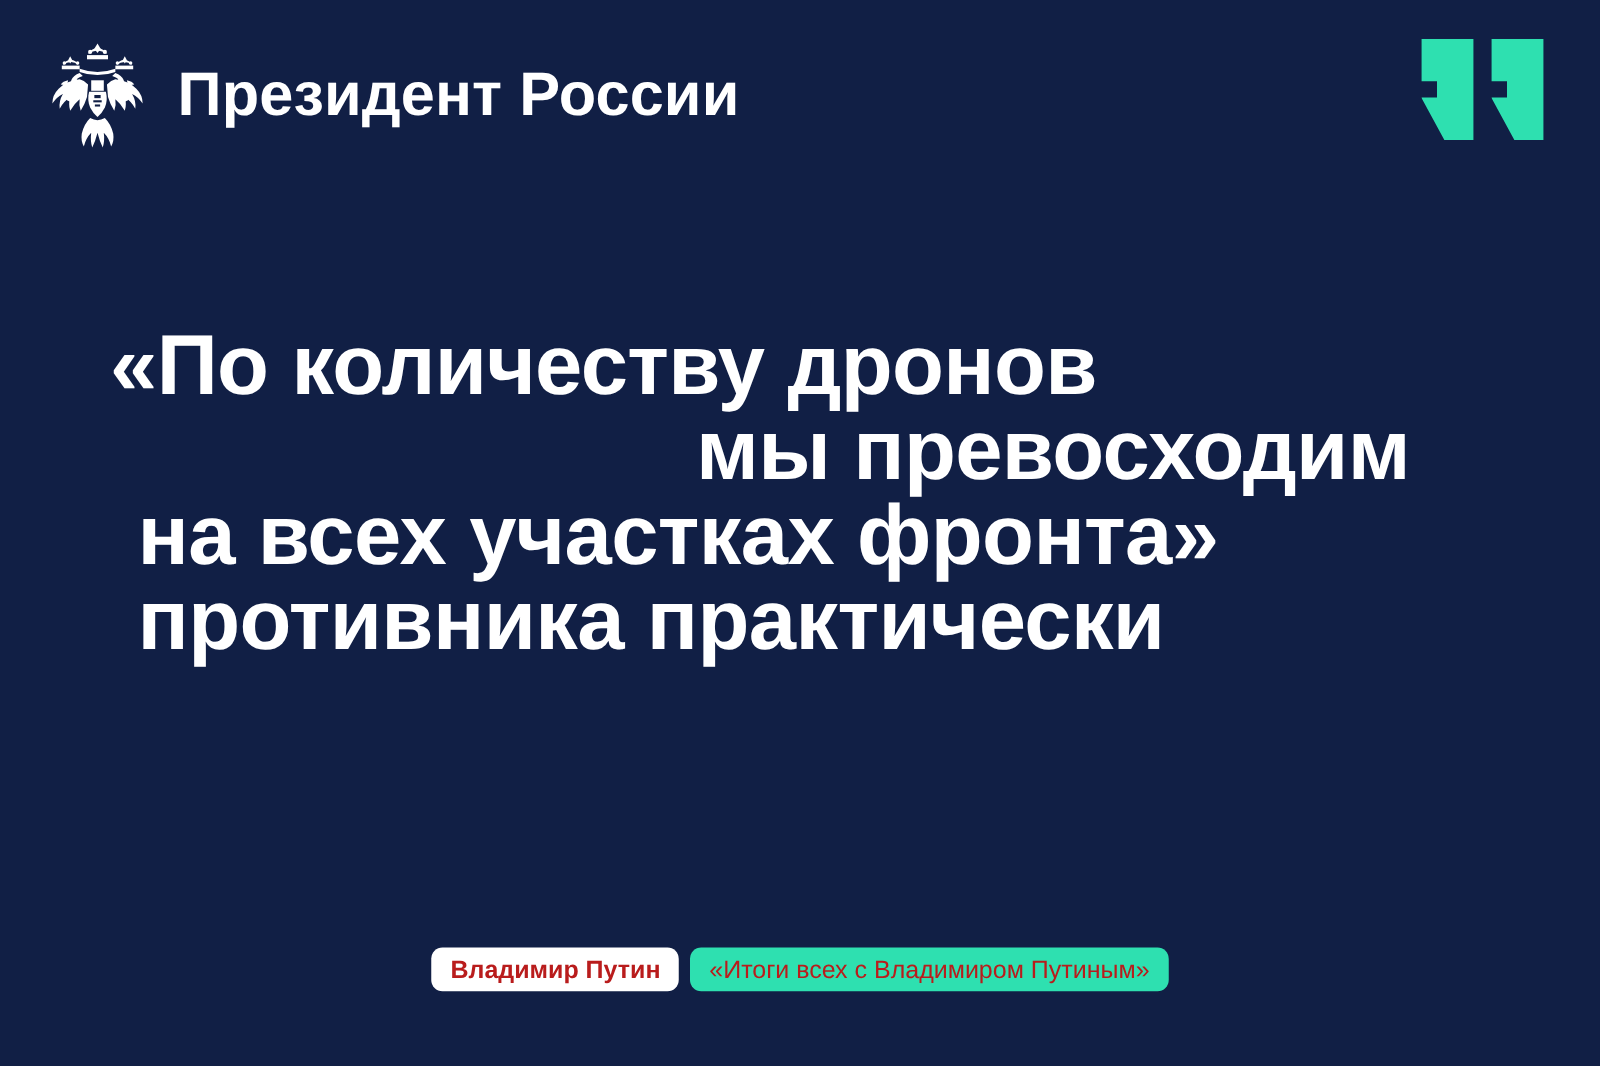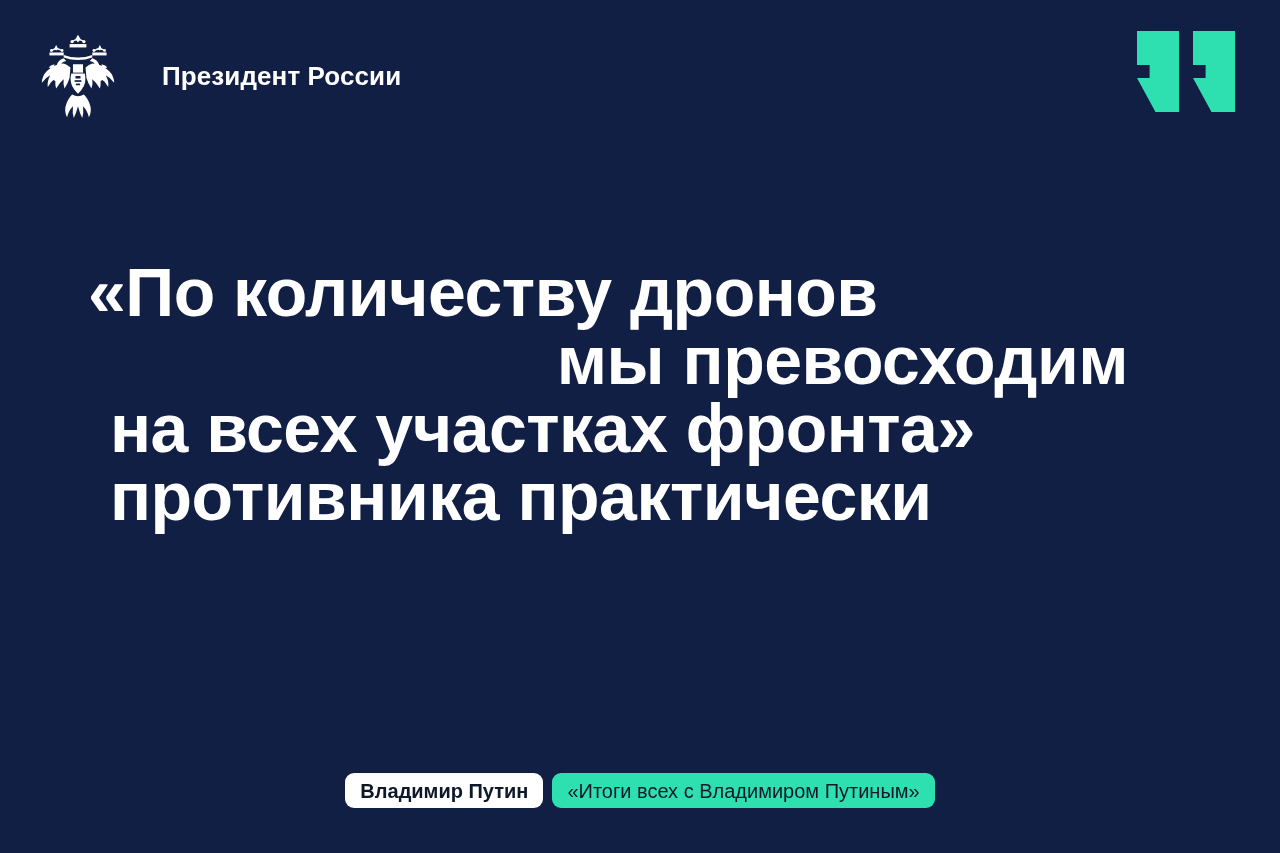--- a/index.html
+++ b/index.html
@@ -38,26 +38,25 @@
 
   .emblem {
     width:84px;
     height:88px;
     flex:0 0 auto;
     display:block;
   }
 
   .brand-title {
     color:#ffffff;
-    font-size:26px;
+    font-size:49px;
     font-weight:bold;
     letter-spacing:0.1px;
     line-height:1;
     white-space:nowrap;
-    margin-left:20px;
   }
 
   
   .quote-mark {
     position:absolute;
     right:45px;
     top:31px;
     display:flex;
     gap:14px;
   }
@@ -105,23 +104,22 @@
   }
 
   .badge {
     height:35px;
     border-radius:9px;
     display:flex;
     align-items:center;
     padding:0 15px;
     font-size:20px;
     line-height:1;
-    color:#0f172a;
+    color:#b91c1c;
     white-space:nowrap;
-    margin-top:15px;
   }
 
   .badge--white  { background:#ffffff; }
   .badge--teal   { background:#2ee0b0; }
   .badge--bold   { font-weight:bold; }
 </style>
 </head>
 <body>
 
 <div class="card">

